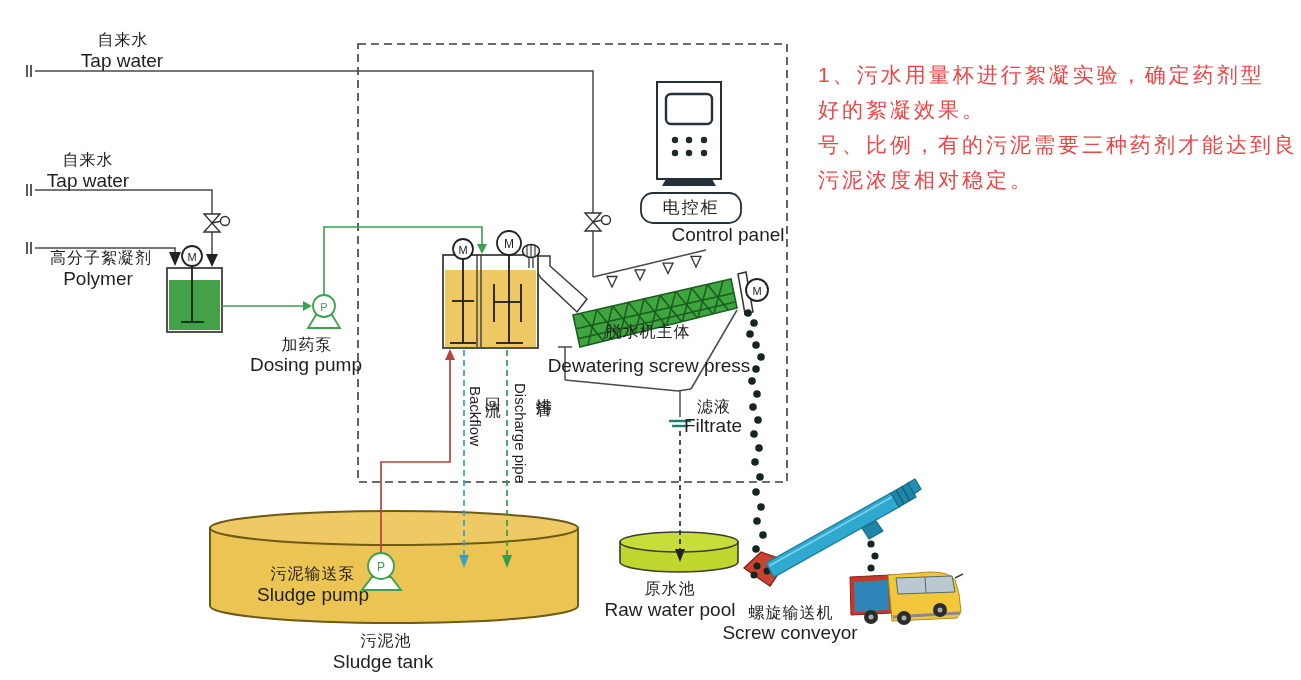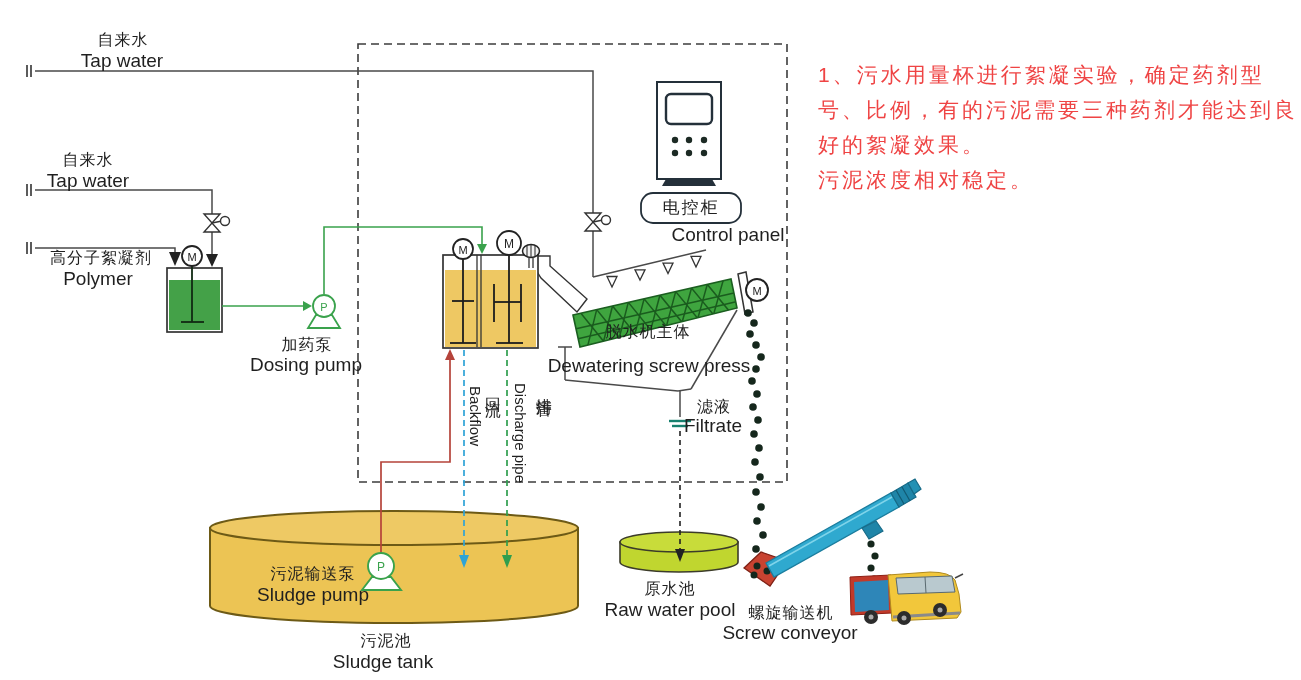--- a/index.html
+++ b/index.html
@@ -310,18 +310,18 @@
 <div class="lbl en ctr" style="left:790px;top:623px;text-align:right;">Screw conveyor</div>
 
 <div class="lbl zh ctr" style="left:313px;top:566px;">污泥输送泵</div>
 <div class="lbl en ctr" style="left:313px;top:585px;">Sludge pump</div>
 
 <div class="lbl zh ctr" style="left:386px;top:633px;">污泥池</div>
 <div class="lbl en ctr" style="left:383px;top:652px;">Sludge tank</div>
 
 <div class="notes">
   <div>1、污水用量杯进行絮凝实验，确定药剂型</div>
+  <div>好的絮凝效果。</div>
   <div>号、比例，有的污泥需要三种药剂才能达到良</div>
-  <div>好的絮凝效果。</div>
   <div>污泥浓度相对稳定。</div>
 </div>
 
 </div>
 
 </body></html>

